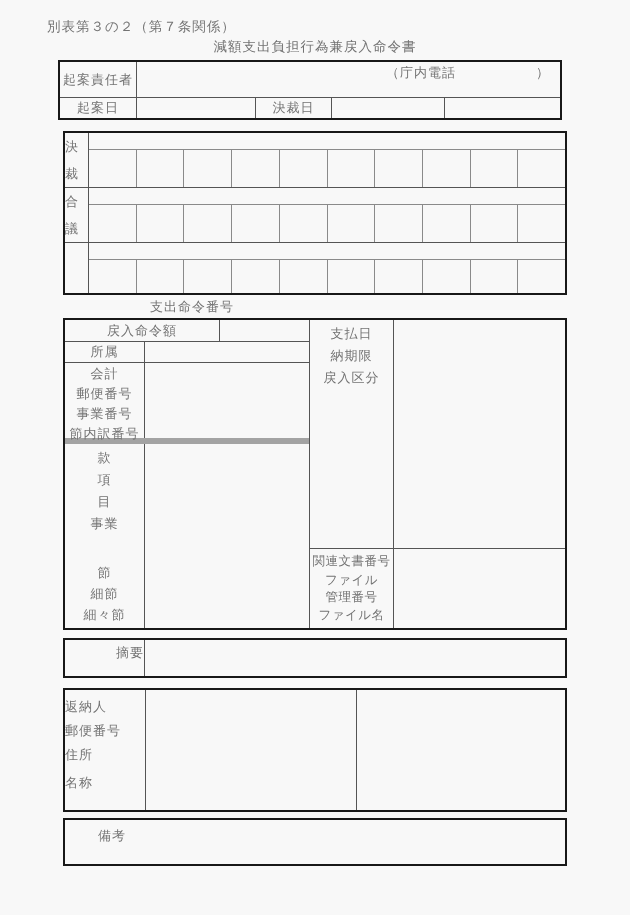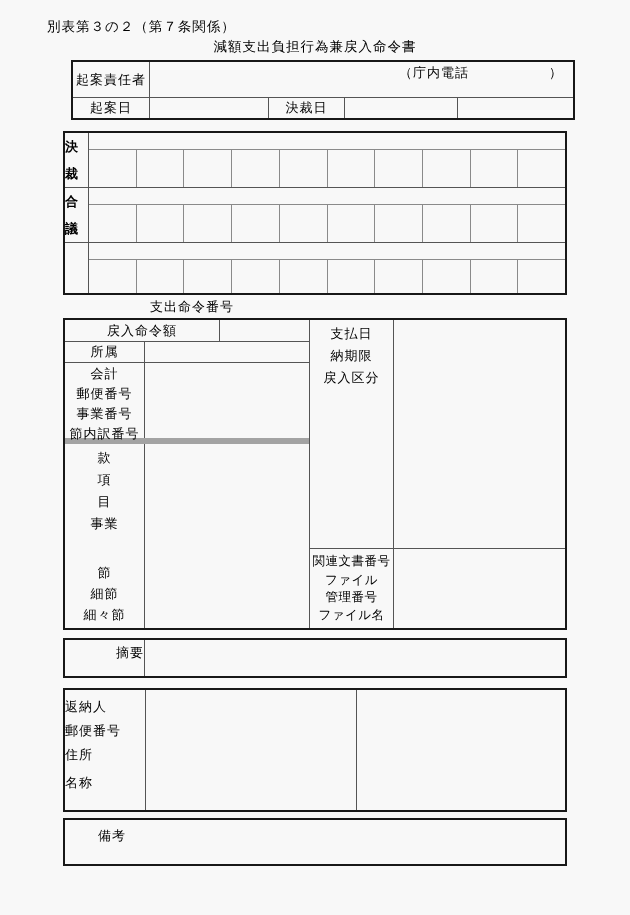--- a/index.html
+++ b/index.html
@@ -1,19 +1,19 @@
 <!DOCTYPE html>
 <html><head>
 <meta charset="utf-8">
 <style>
   * { margin:0; padding:0; box-sizing:border-box; }
   html,body { background:#e8e8e8; }
   .page {
     position:relative; width:630px; height:915px;
-    background:#f8f8f8; color:#000000;
+    background:#f8f8f8; color:#737373;
     font-family:"Liberation Serif","DejaVu Serif",serif;
     font-size:13px; letter-spacing:1px;
     margin:0 auto; overflow:hidden;
   }
   .abs { position:absolute; }
   .box { border:2px solid #181818; background:transparent; }
   .hdr { font-size:13.5px; }
   .ttl { text-align:center; font-size:13.5px; }
   .lbl { text-align:center; }
   
@@ -77,40 +77,40 @@
   .t6 { padding:7px 0 0 33px; }
 </style>
 </head>
 <body>
 
 <div class="page">
 
   <div class="abs hdr" style="left:47px; top:18px;">別表第３の２（第７条関係）</div>
   <div class="abs ttl" style="left:63px; top:38px; width:504px;">減額支出負担行為兼戻入命令書</div>
 
-  <div class="abs box t1" style="left:71px; top:60px; width:504px; height:60px;">
+  <div class="abs box t1" style="left:58px; top:60px; width:504px; height:60px;">
     <div class="t1-r1">
       <div class="t1-drafter lbl">起案責任者</div>
       <div class="t1-big">
         <div class="phone">
           <span>（庁内電話</span>
           <span>）</span>
         </div>
       </div>
     </div>
     <div class="t1-r2">
       <div class="c-draftdate lbl">起案日</div>
       <div class="c-blank1"></div>
       <div class="c-appdate lbl">決裁日</div>
       <div class="c-blank2"></div>
       <div class="c-blank3"></div>
     </div>
   </div>
 
-  <div class="abs box t2" style="left:63px; top:131px; width:504px; height:164px;font-weight:bold;">
+  <div class="abs box t2" style="left:63px; top:131px; width:504px; height:164px;">
     <div class="g-row">
       <div class="g-lbl">
         <span>決裁</span>
       </div>
       <div class="g-main">
         <div class="g-strip"></div>
         <div class="g-cells">
           <div class="g-cell"></div>
           <div class="g-cell"></div>
           <div class="g-cell"></div>

